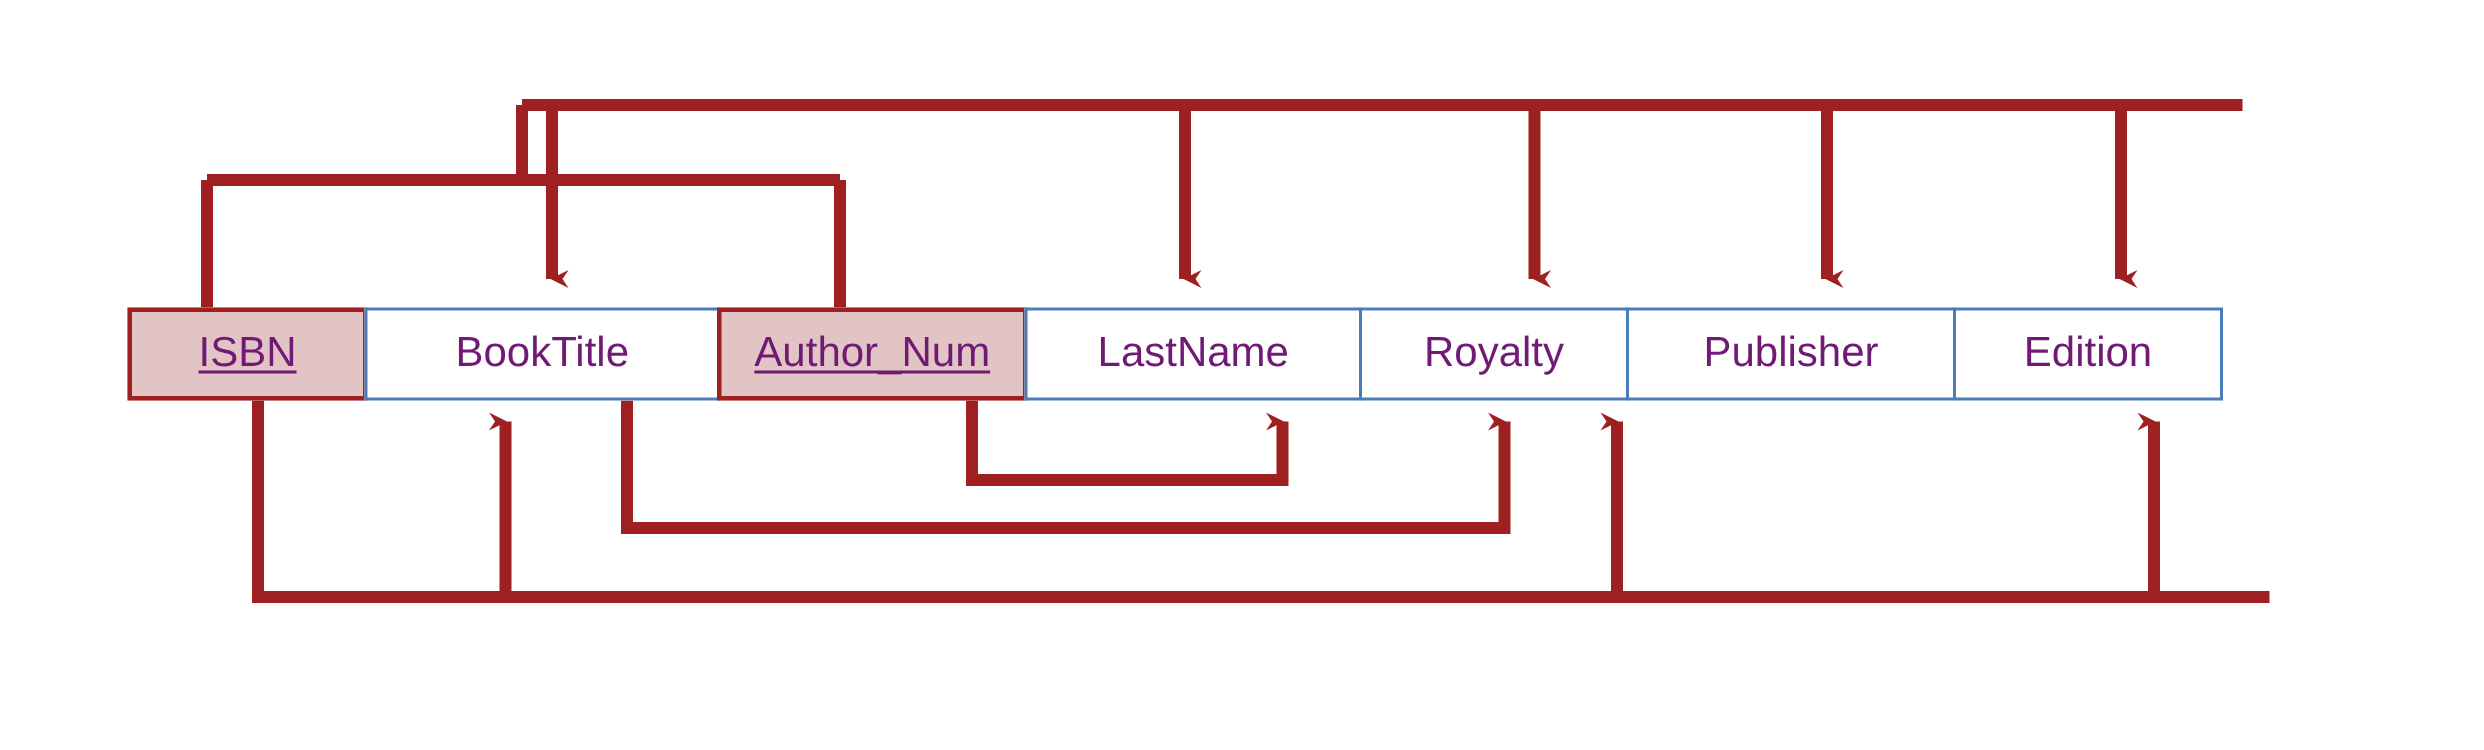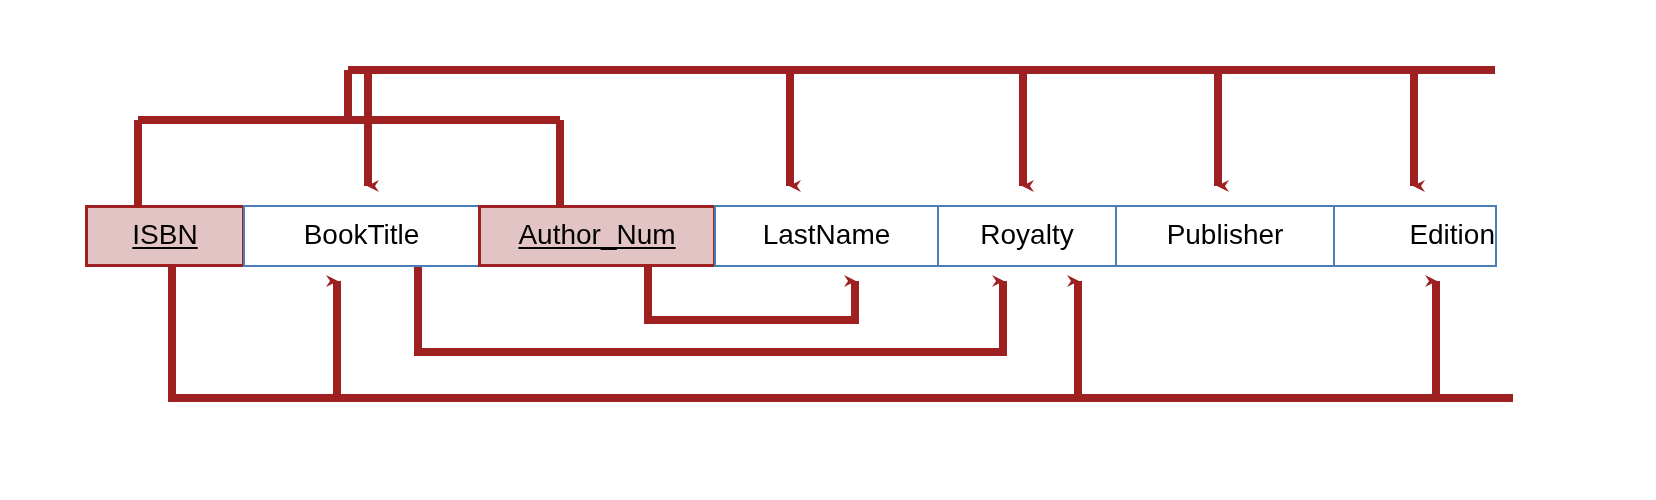--- a/index.html
+++ b/index.html
@@ -36,21 +36,21 @@
   }
   .attr-cell {
     box-sizing: border-box;
     display: flex;
     align-items: center;
     justify-content: center;
     background: #ffffff;
     border: 2px solid #4a7ebb;
     margin-left: -2px;
     font-size: 28px;
-    color: #000000;
+    color: #701a75;
     letter-spacing: 0px;
     white-space: nowrap;
   }
   .attr-cell:first-child {
     margin-left: 0;
   }
   .attr-cell.key {
     background: #e3c4c4;
     border: 3px solid #9e2020;
   }
@@ -114,30 +114,30 @@
     </g>
   </svg>
 
   <div class="attr-row">
     <div class="attr-cell key" style="width:160px;">
       <span class="attr-label">ISBN</span>
     </div>
     <div class="attr-cell" style="width:237px;">
       <span class="attr-label">BookTitle</span>
     </div>
-    <div class="attr-cell key" style="width:238px;">
+    <div class="attr-cell key" style="width:207px;">
       <span class="attr-label">Author_Num</span>
     </div>
     <div class="attr-cell" style="width:225px;">
       <span class="attr-label">LastName</span>
     </div>
     <div class="attr-cell" style="width:180px;">
       <span class="attr-label">Royalty</span>
     </div>
     <div class="attr-cell" style="width:220px;">
       <span class="attr-label">Publisher</span>
     </div>
-    <div class="attr-cell" style="width:164px;justify-content:flex-end;">
+    <div class="attr-cell" style="width:180px;">
       <span class="attr-label">Edition</span>
     </div>
   </div>
 
 </div>
 
 </body></html>

